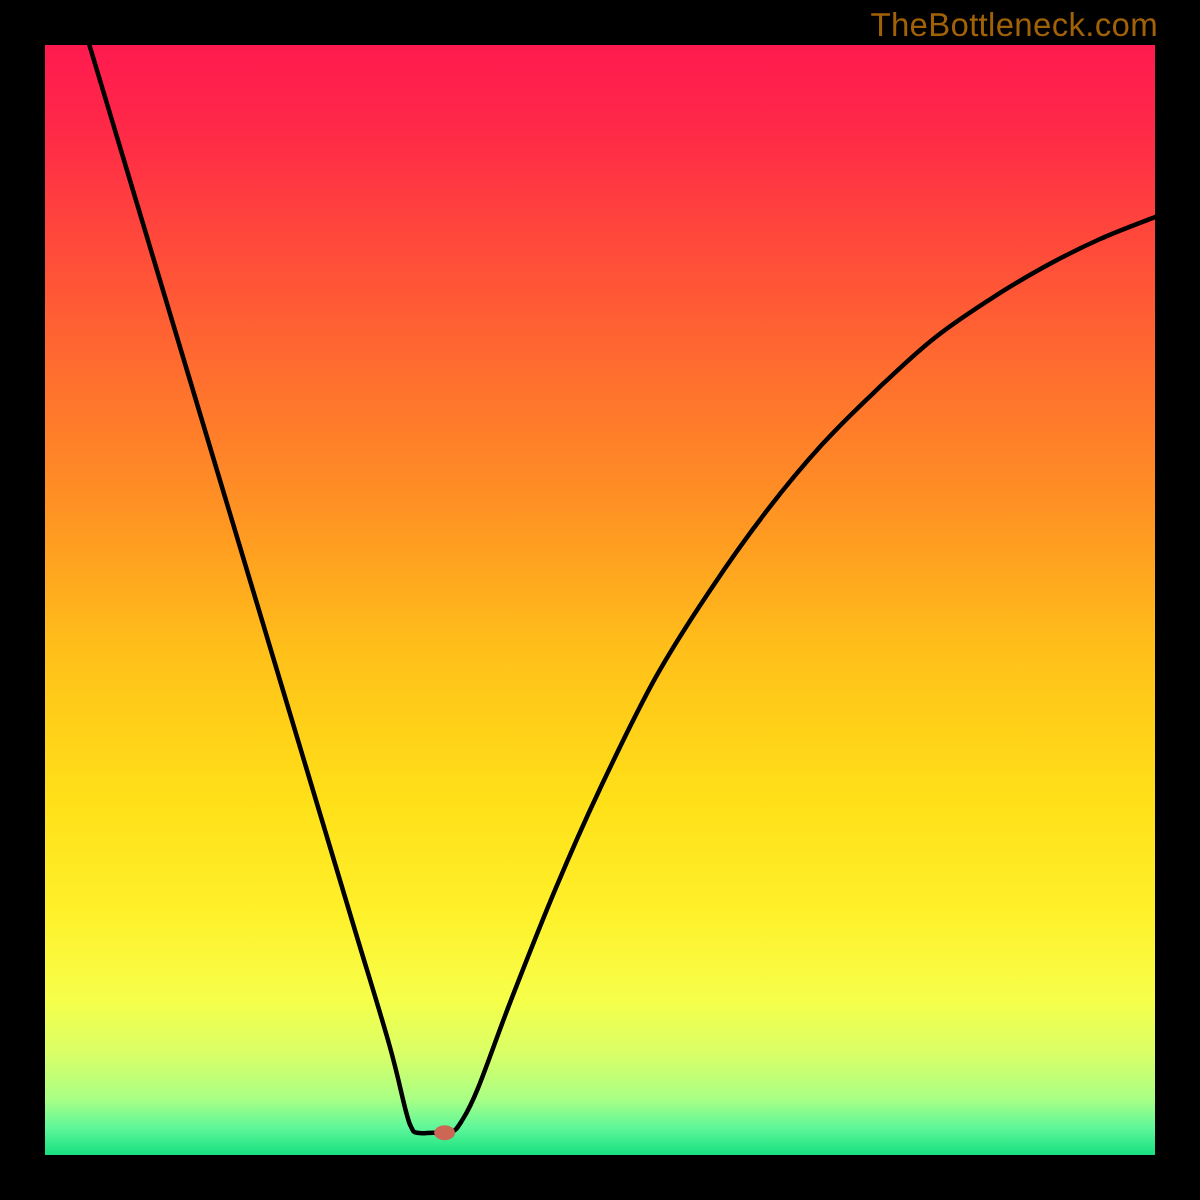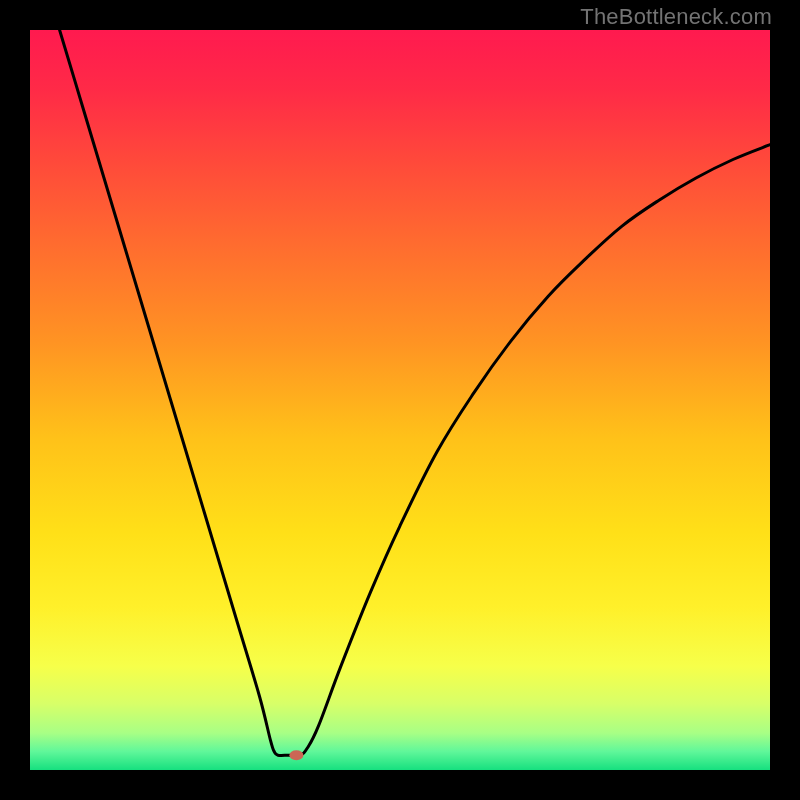--- a/index.html
+++ b/index.html
@@ -23,21 +23,21 @@
     position: absolute;
     left: 0;
     top: 0;
     width: 740px;
     height: 740px;
   }
   .watermark {
     position: absolute;
     top: 4px;
     right: 28px;
-    color: #737373;
+    color: #a16207;
     font-size: 22px;
     font-weight: 500;
     letter-spacing: 0.2px;
     user-select: none;
   }
 </style>
 </head>
 <body>
 
 <div class="frame">

